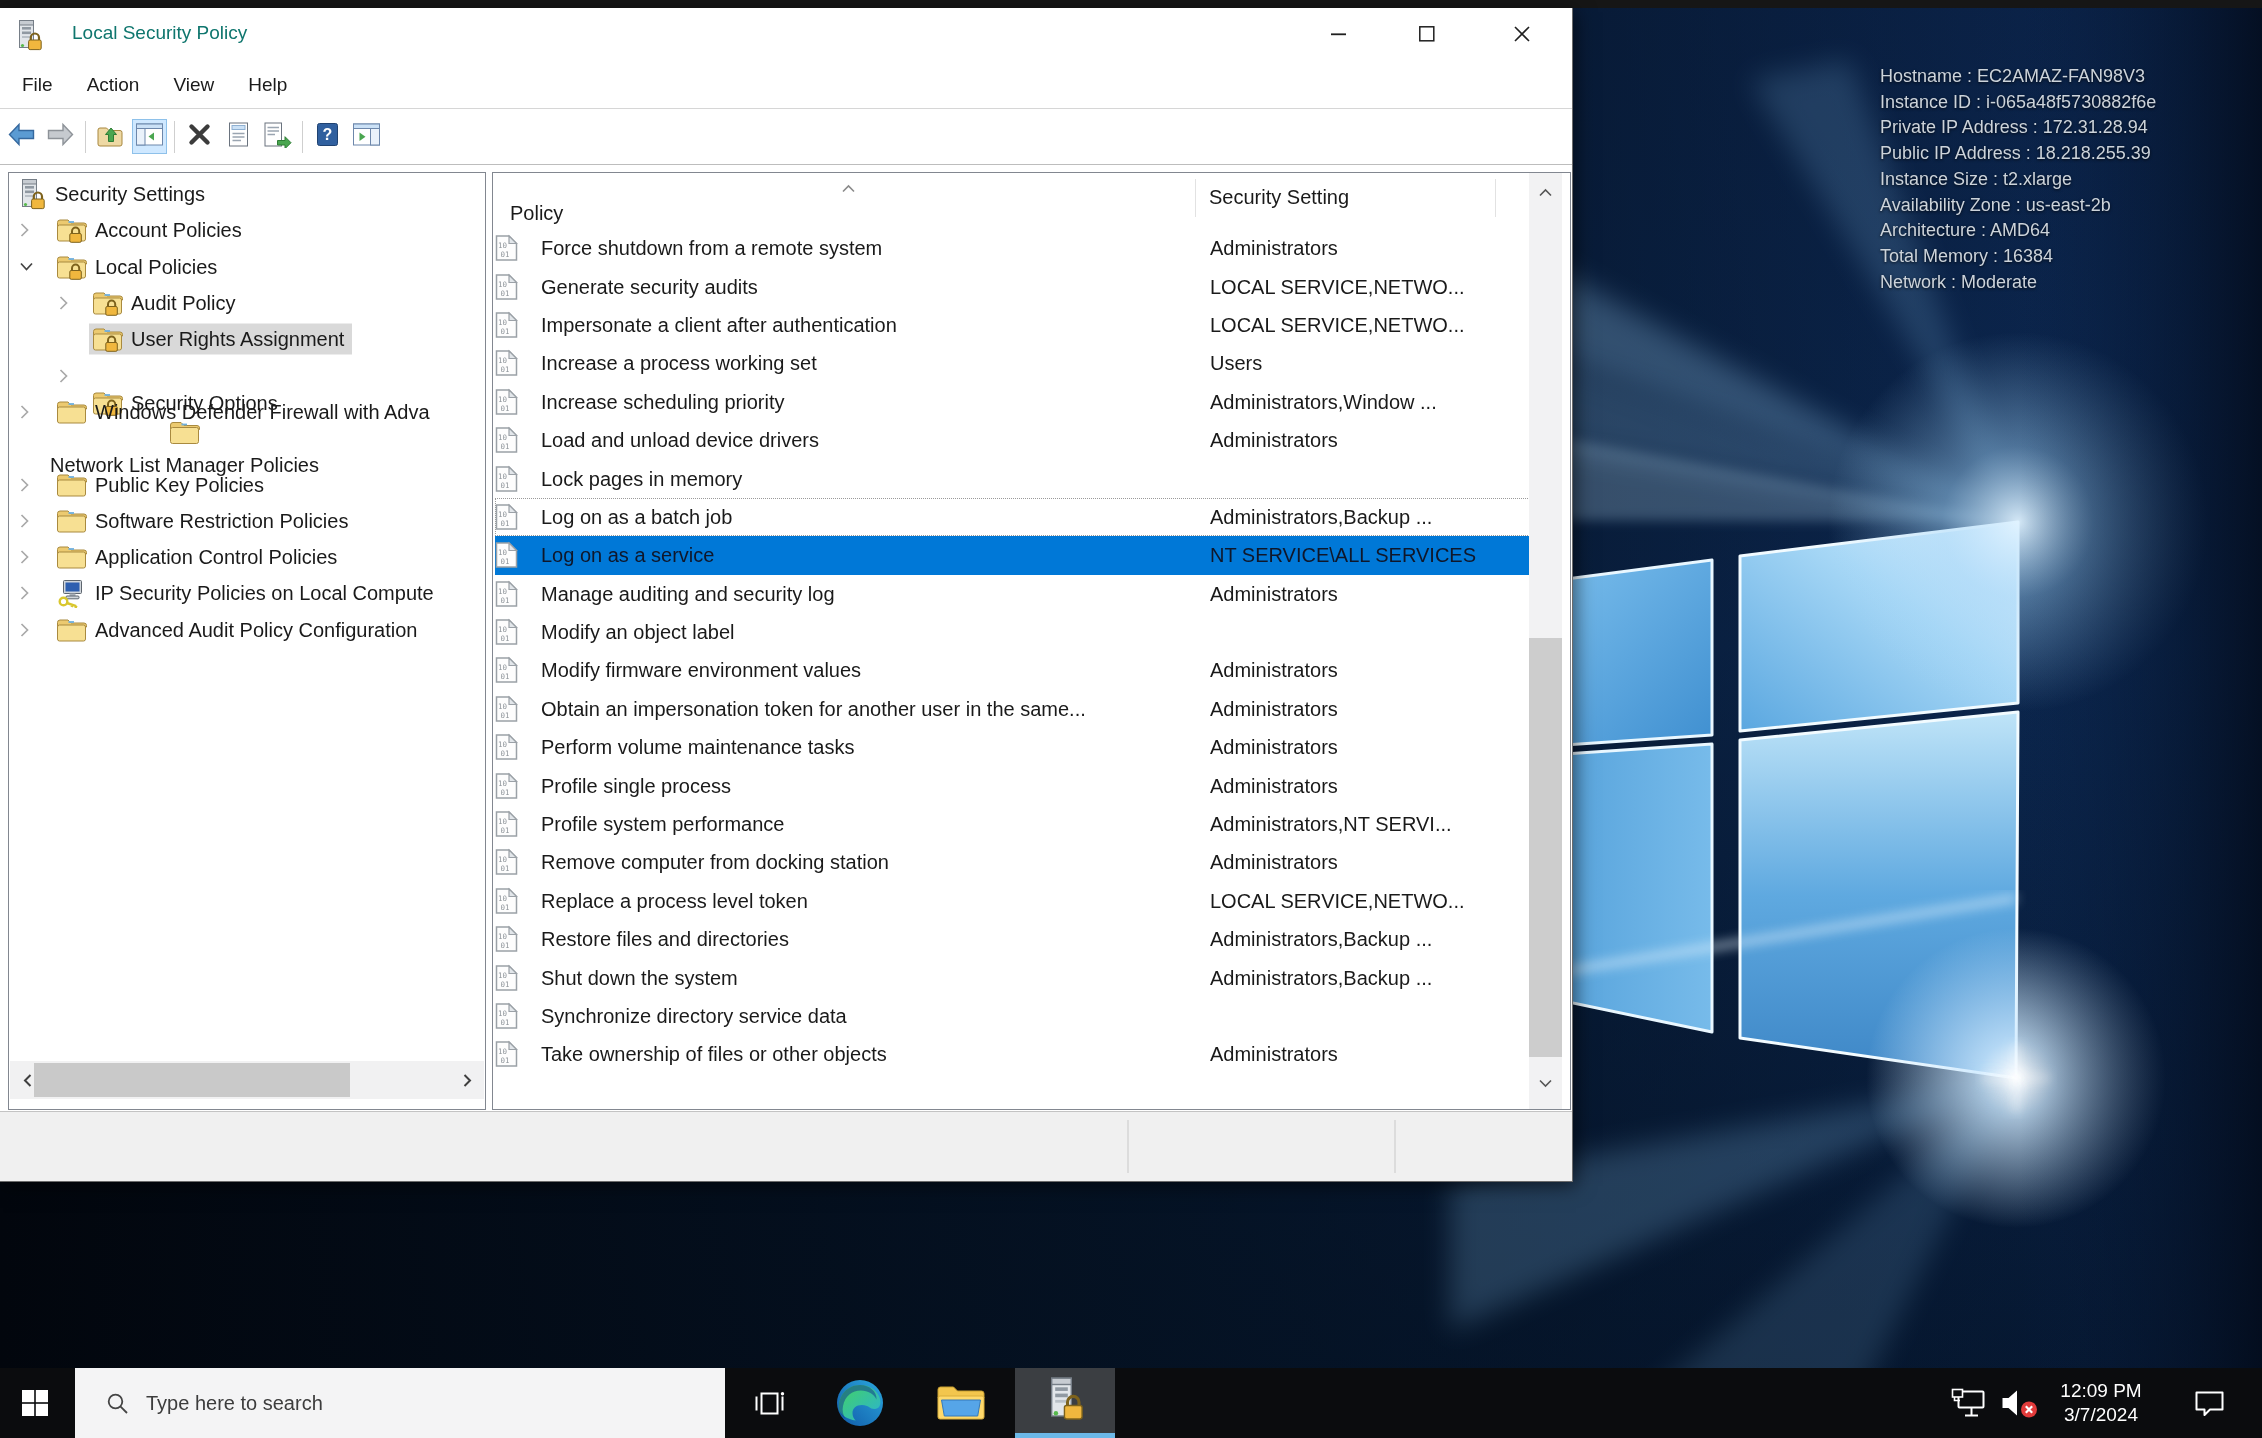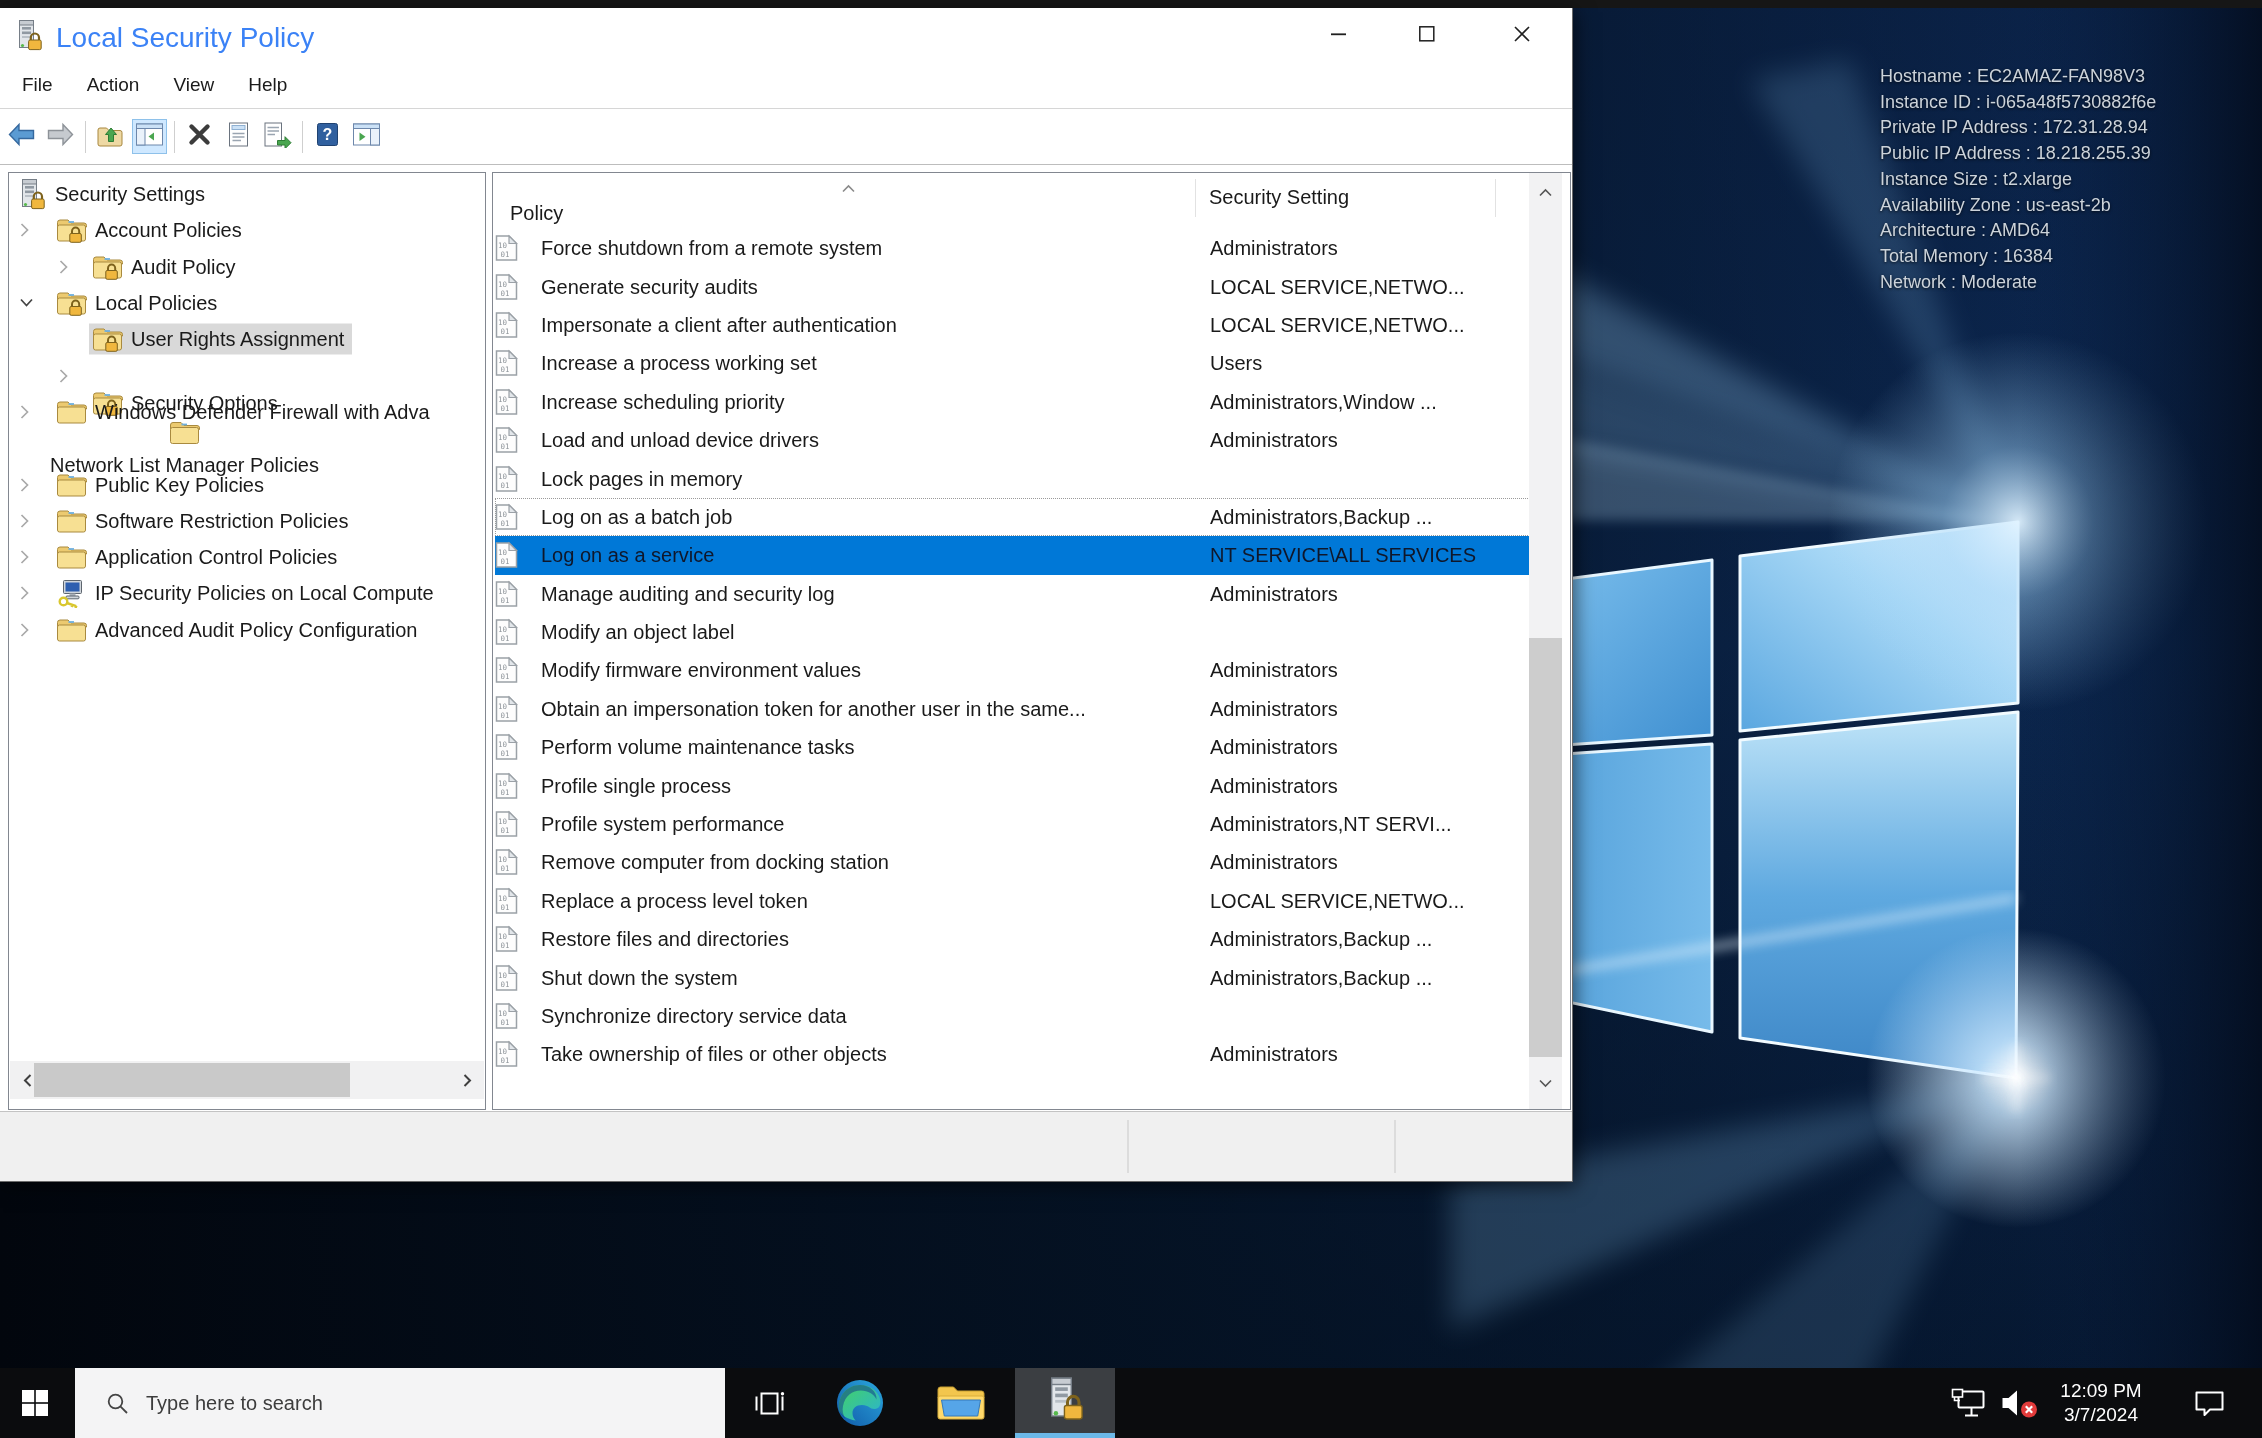--- a/index.html
+++ b/index.html
@@ -8,21 +8,21 @@
   
   .wallpaper{position:absolute;left:0;top:0;}
   .top-strip{position:absolute;left:0;top:0;width:2262px;height:8px;background:#161616;}
   .instance-info{position:absolute;left:1880px;top:64px;color:#ccd3da;font-size:18px;
                  line-height:25.7px;text-shadow:0 1px 3px rgba(0,0,0,.75);}
   
   .window{position:absolute;left:0;top:8px;width:1573px;height:1174px;background:#fff;
           box-shadow:3px 4px 18px rgba(0,0,0,.55);border-right:1px solid #6b6b6b;border-bottom:1px solid #6b6b6b;box-sizing:border-box;}
   .titlebar{position:absolute;left:0;top:0;width:100%;height:54px;background:#fff;}
   .title-icon{position:absolute;left:14px;top:11px;}
-  .title-text{position:absolute;left:56px;top:14px;font-size:28px;color:#3b82f6;}
+  .title-text{position:absolute;left:72px;top:14px;font-size:19px;color:#0f766e;}
   .win-btn{position:absolute;top:0;width:66px;height:52px;display:flex;align-items:center;justify-content:center;}
   .win-btn.min{left:1306px;} .win-btn.max{left:1394px;} .win-btn.close{left:1489px;}
   .menubar{position:absolute;left:0;top:54px;width:100%;height:46px;display:flex;align-items:center;
            padding-left:5px;font-size:19px;color:#1b1b1b;box-sizing:border-box;}
   .menu-item{padding:0 17px;cursor:default;}
   .toolbar{position:absolute;left:0;top:100px;width:100%;height:57px;display:flex;align-items:center;
            border-top:1px solid #d6d6d6;border-bottom:1px solid #bdbdbd;box-sizing:border-box;padding-left:2px;}
   .tool-btn{width:33px;height:33px;margin:0 2px;display:flex;align-items:center;justify-content:center;border:1px solid transparent;}
   .tool-btn.active{background:#cfe8ff;border:1px solid #8ec1ea;}
   .tool-sep{width:1px;height:32px;background:#cfcfcf;margin:0 5px;}
@@ -312,55 +312,55 @@
                   <rect x="1.5" y="8.5" width="28" height="16" rx="2" fill="#f7e093" stroke="#a98a3f"></rect>
                   <rect x="12.5" y="4.6" width="5.5" height="1.8" fill="#6fb0de"></rect>
                   <path d="M16 17.5v-2.8a3.6 3.6 0 0 1 7.2 0v2.8" fill="none" stroke="#7d621c" stroke-width="2"></path>
                   <rect x="13.8" y="17" width="11.5" height="8.8" rx="1.4" fill="#f0b73e" stroke="#7d621c"></rect>
                 </svg>
               </span>
               <span class="tlabel">Account Policies</span>
             </span>
           </div>
           <div class="tree-row">
+            <span class="expander" style="left: 10px;">
+              <svg width="15" height="11" viewBox="0 0 15 11">
+                <path d="M2 2l5.5 6L13 2" fill="none" stroke="#454545" stroke-width="1.7"></path>
+              </svg>
+            </span>
+            <span class="node-body" style="left: 44px;">
+              <span class="ticon">
+                <svg width="31" height="27" viewBox="0 0 31 27">
+                  <path d="M1.5 6q0-2.5 2.5-2.5h8l3 3h13q2.5 0 2.5 2.5v1.5H1.5z" fill="#ecca70" stroke="#a98a3f"></path>
+                  <rect x="1.5" y="8.5" width="28" height="16" rx="2" fill="#f7e093" stroke="#a98a3f"></rect>
+                  <rect x="12.5" y="4.6" width="5.5" height="1.8" fill="#6fb0de"></rect>
+                  <path d="M16 17.5v-2.8a3.6 3.6 0 0 1 7.2 0v2.8" fill="none" stroke="#7d621c" stroke-width="2"></path>
+                  <rect x="13.8" y="17" width="11.5" height="8.8" rx="1.4" fill="#f0b73e" stroke="#7d621c"></rect>
+                </svg>
+              </span>
+              <span class="tlabel">Local Policies</span>
+            </span>
+          </div>
+          <div class="tree-row">
             <span class="expander" style="left: 49px;">
               <svg width="11" height="17" viewBox="0 0 11 17">
                 <path d="M2.5 2.5l6 6-6 6" fill="none" stroke="#a9a9a9" stroke-width="1.7"></path>
               </svg>
             </span>
             <span class="node-body" style="left: 80px;">
               <span class="ticon">
                 <svg width="31" height="27" viewBox="0 0 31 27">
                   <path d="M1.5 6q0-2.5 2.5-2.5h8l3 3h13q2.5 0 2.5 2.5v1.5H1.5z" fill="#ecca70" stroke="#a98a3f"></path>
                   <rect x="1.5" y="8.5" width="28" height="16" rx="2" fill="#f7e093" stroke="#a98a3f"></rect>
                   <rect x="12.5" y="4.6" width="5.5" height="1.8" fill="#6fb0de"></rect>
                   <path d="M16 17.5v-2.8a3.6 3.6 0 0 1 7.2 0v2.8" fill="none" stroke="#7d621c" stroke-width="2"></path>
                   <rect x="13.8" y="17" width="11.5" height="8.8" rx="1.4" fill="#f0b73e" stroke="#7d621c"></rect>
                 </svg>
               </span>
               <span class="tlabel">Audit Policy</span>
-            </span>
-          </div>
-          <div class="tree-row">
-            <span class="expander" style="left: 10px;">
-              <svg width="15" height="11" viewBox="0 0 15 11">
-                <path d="M2 2l5.5 6L13 2" fill="none" stroke="#454545" stroke-width="1.7"></path>
-              </svg>
-            </span>
-            <span class="node-body" style="left: 44px;">
-              <span class="ticon">
-                <svg width="31" height="27" viewBox="0 0 31 27">
-                  <path d="M1.5 6q0-2.5 2.5-2.5h8l3 3h13q2.5 0 2.5 2.5v1.5H1.5z" fill="#ecca70" stroke="#a98a3f"></path>
-                  <rect x="1.5" y="8.5" width="28" height="16" rx="2" fill="#f7e093" stroke="#a98a3f"></rect>
-                  <rect x="12.5" y="4.6" width="5.5" height="1.8" fill="#6fb0de"></rect>
-                  <path d="M16 17.5v-2.8a3.6 3.6 0 0 1 7.2 0v2.8" fill="none" stroke="#7d621c" stroke-width="2"></path>
-                  <rect x="13.8" y="17" width="11.5" height="8.8" rx="1.4" fill="#f0b73e" stroke="#7d621c"></rect>
-                </svg>
-              </span>
-              <span class="tlabel">Local Policies</span>
             </span>
           </div>
           <div class="tree-row sel">
             <span class="node-body" style="left: 80px;">
               <span class="ticon">
                 <svg width="31" height="27" viewBox="0 0 31 27">
                   <path d="M1.5 6q0-2.5 2.5-2.5h8l3 3h13q2.5 0 2.5 2.5v1.5H1.5z" fill="#ecca70" stroke="#a98a3f"></path>
                   <rect x="1.5" y="8.5" width="28" height="16" rx="2" fill="#f7e093" stroke="#a98a3f"></rect>
                   <rect x="12.5" y="4.6" width="5.5" height="1.8" fill="#6fb0de"></rect>
                   <path d="M16 17.5v-2.8a3.6 3.6 0 0 1 7.2 0v2.8" fill="none" stroke="#7d621c" stroke-width="2"></path>

